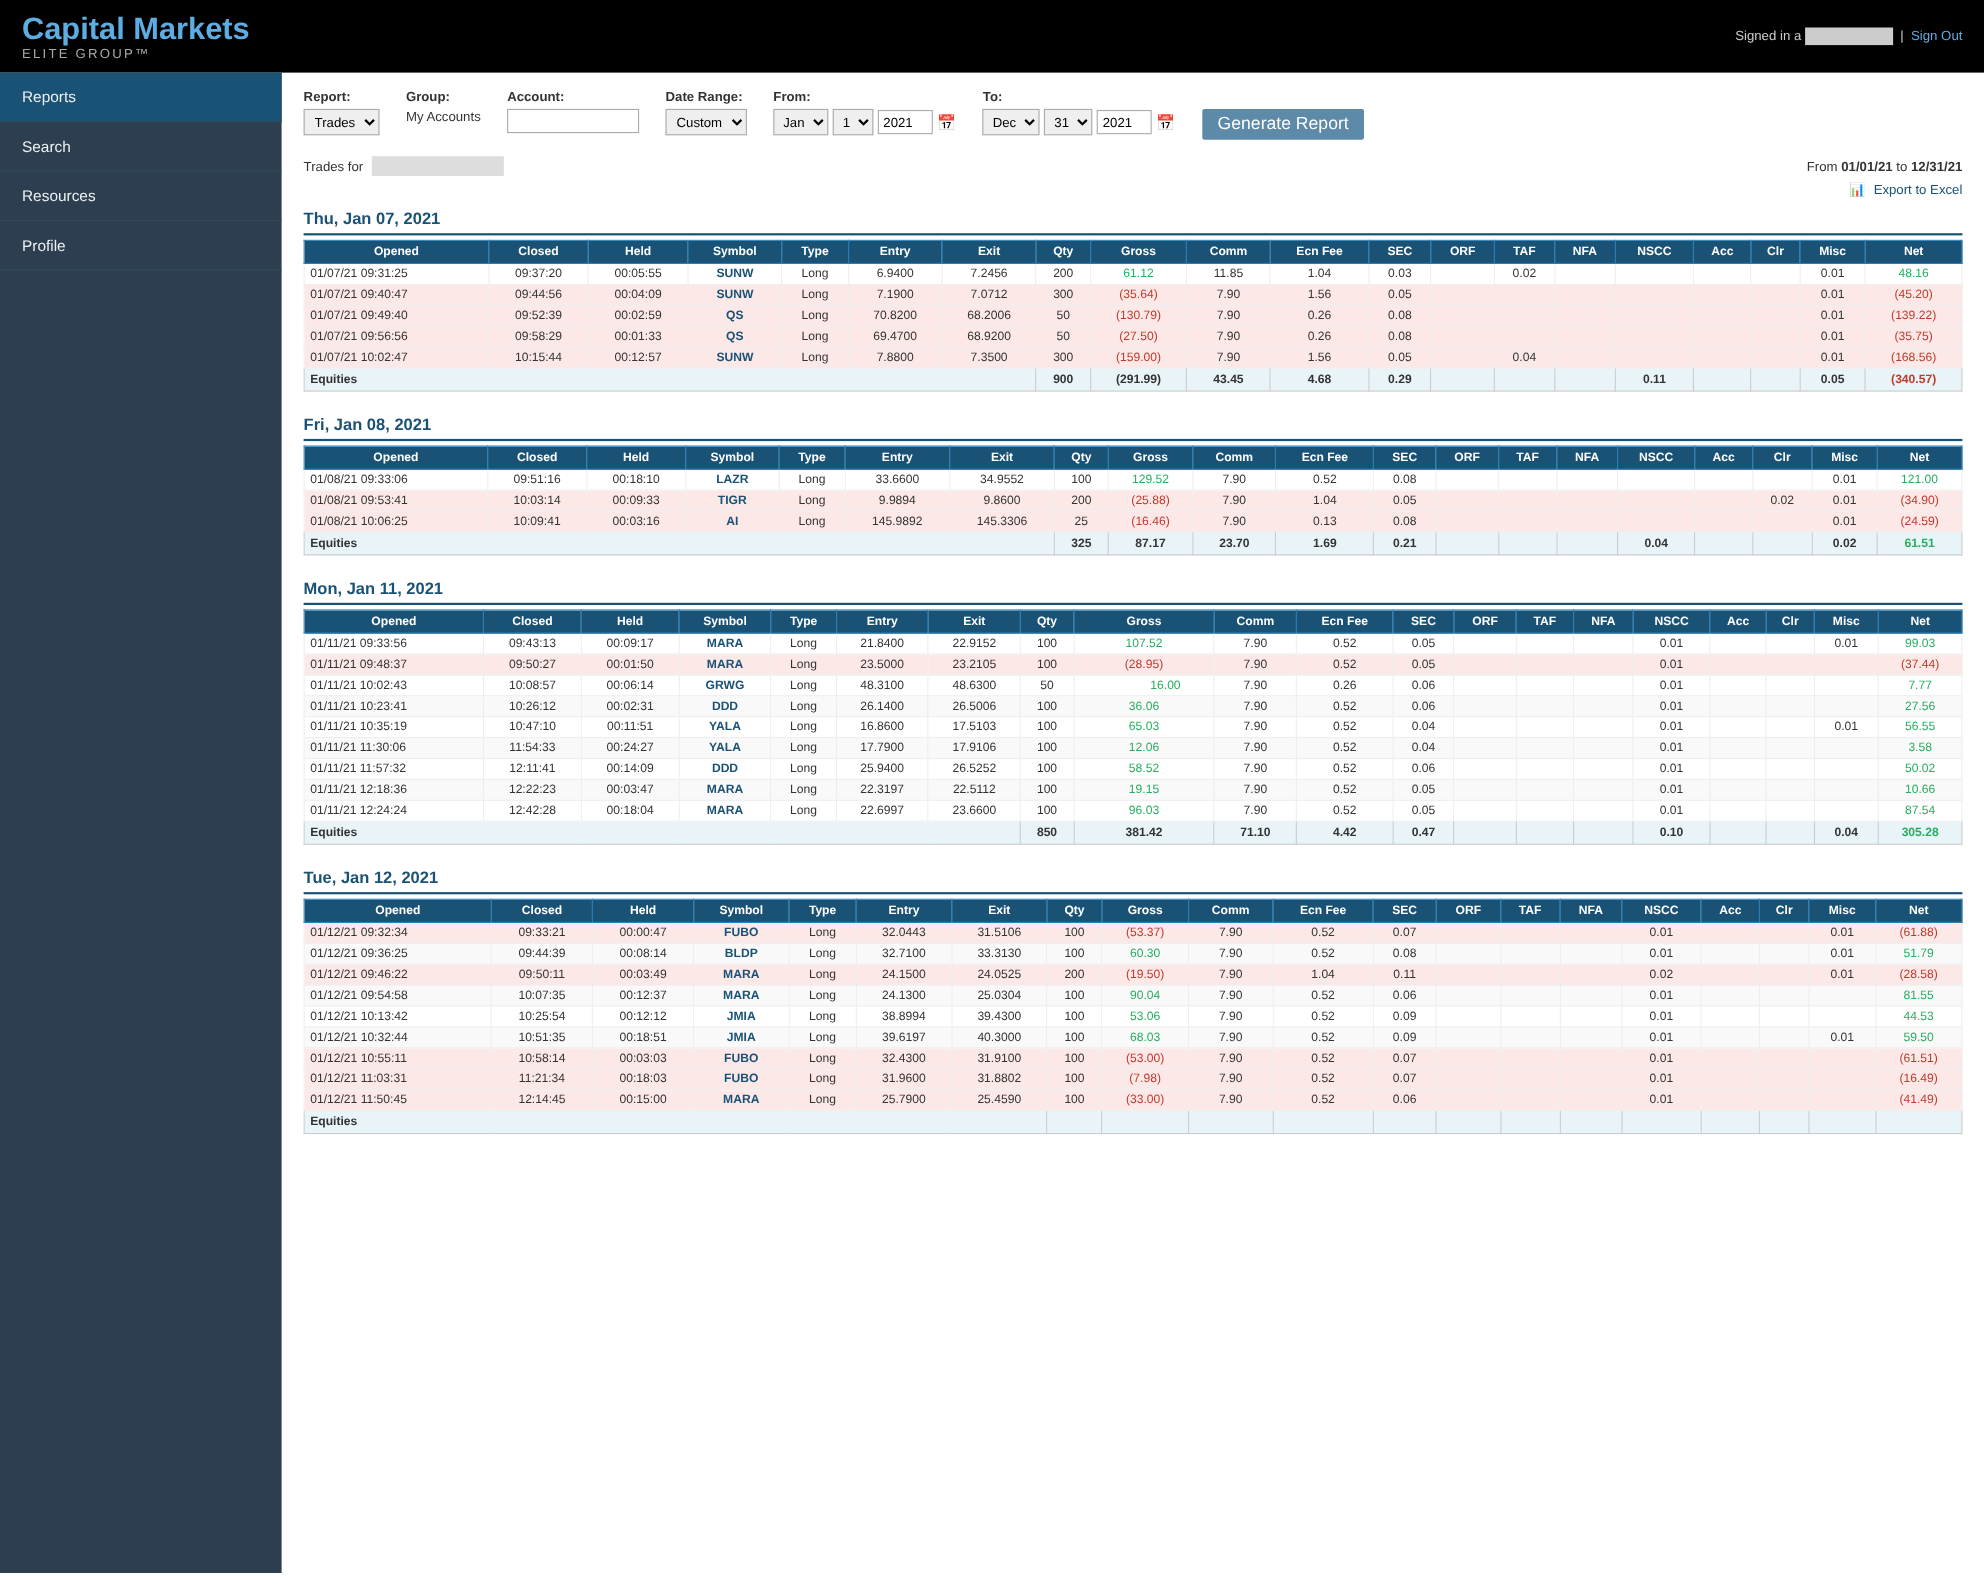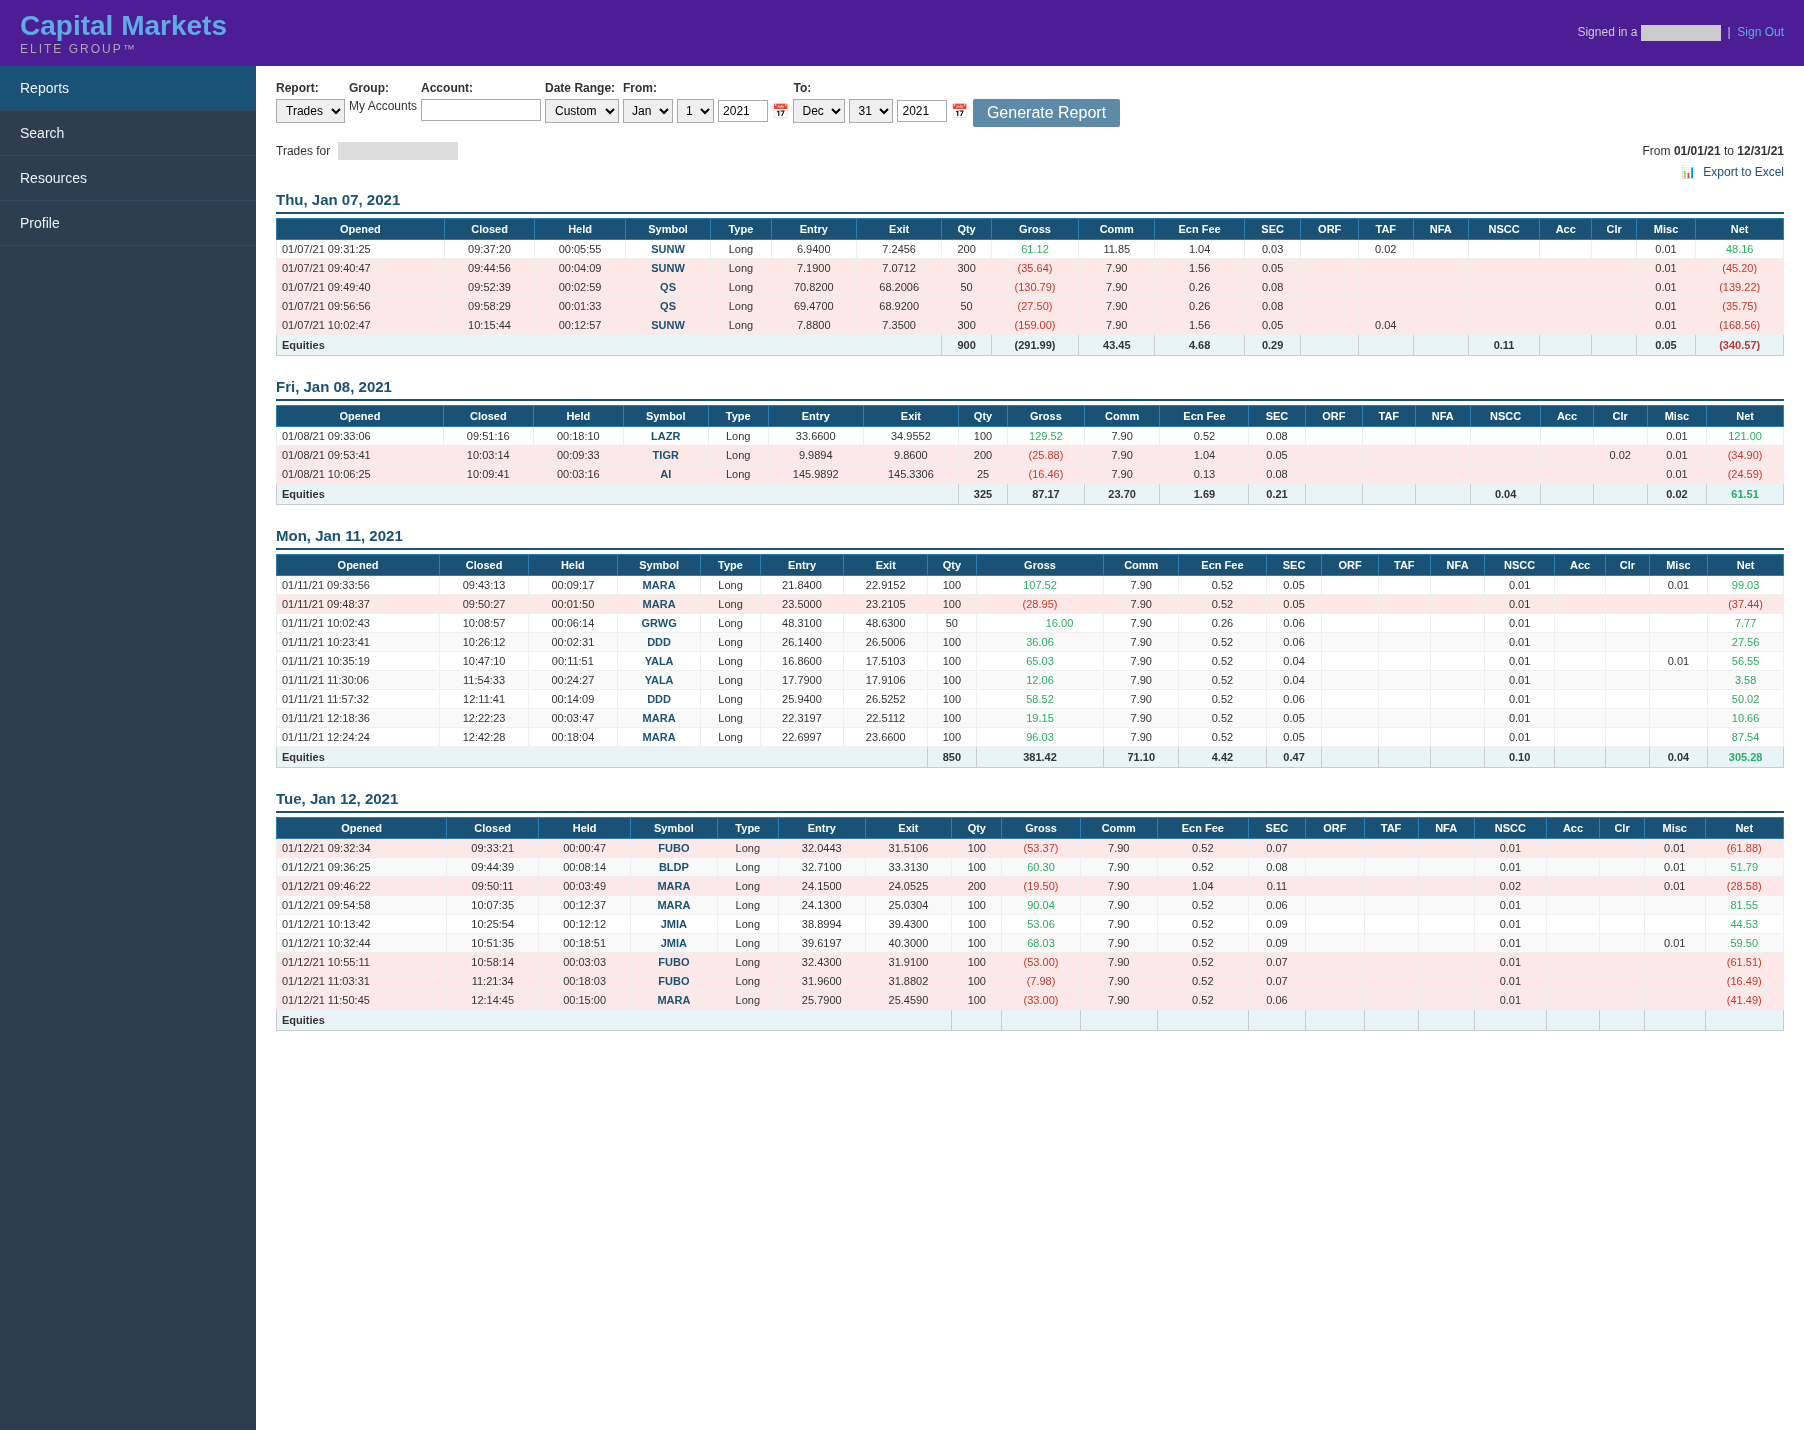--- a/index.html
+++ b/index.html
@@ -1,38 +1,38 @@
 <!DOCTYPE html>
 <html><head>
   <meta charset="utf-8">
   <style>
     * { box-sizing: border-box; margin: 0; padding: 0; }
     body { font-family: Arial, sans-serif; font-size: 12px; background: #fff; color: #333; }
 
     
-    #header { background: #4c1d95; padding: 10px 20px; display: flex; justify-content: space-between; align-items: center; }
+    #header { background: #000000; padding: 10px 20px; display: flex; justify-content: space-between; align-items: center; }
     #header .logo-title { color: #fff; }
     #header .logo-title h1 { font-size: 28px; font-weight: bold; color: #5dade2; }
     #header .logo-title p { font-size: 12px; color: #aaa; letter-spacing: 2px; }
     #header .user-info { color: #ccc; font-size: 12px; }
     #header .user-info a { color: #5dade2; text-decoration: none; }
 
     
     #layout { display: flex; min-height: calc(100vh - 70px); }
 
     
     #sidebar { width: 256px; background: #2c3e50; flex-shrink: 0; }
     .sidebar-item { padding: 14px 20px; color: #ecf0f1; font-size: 14px; cursor: pointer; border-bottom: 1px solid #34495e; }
     .sidebar-item.active { background: #1a5276; }
 
     
     #main { flex: 1; padding: 15px 20px; overflow-x: auto; }
 
     
-    .controls { display: flex; gap: 4px; align-items: flex-start; flex-wrap: wrap; margin-bottom: 15px; }
+    .controls { display: flex; gap: 24px; align-items: flex-start; flex-wrap: wrap; margin-bottom: 15px; }
     .control-group { display: flex; flex-direction: column; gap: 4px; }
     .control-group label { font-weight: bold; font-size: 12px; color: #333; }
     .control-group select, .control-group input { padding: 3px 5px; border: 1px solid #aaa; font-size: 12px; }
     .date-range { display: flex; align-items: center; gap: 4px; }
     .date-range select, .date-range input { padding: 3px 4px; border: 1px solid #aaa; font-size: 12px; }
     .cal-icon { cursor: pointer; color: #c0392b; font-size: 14px; }
     .gen-btn { padding: 5px 14px; background: #5d8aa8; color: #fff; border: none; cursor: pointer; font-size: 16px; border-radius: 2px; margin-top: 18px; }
 
     .trades-for-row { display: flex; justify-content: space-between; align-items: center; margin-bottom: 5px; }
     .trades-for-row .left { display: flex; align-items: center; gap: 8px; }

